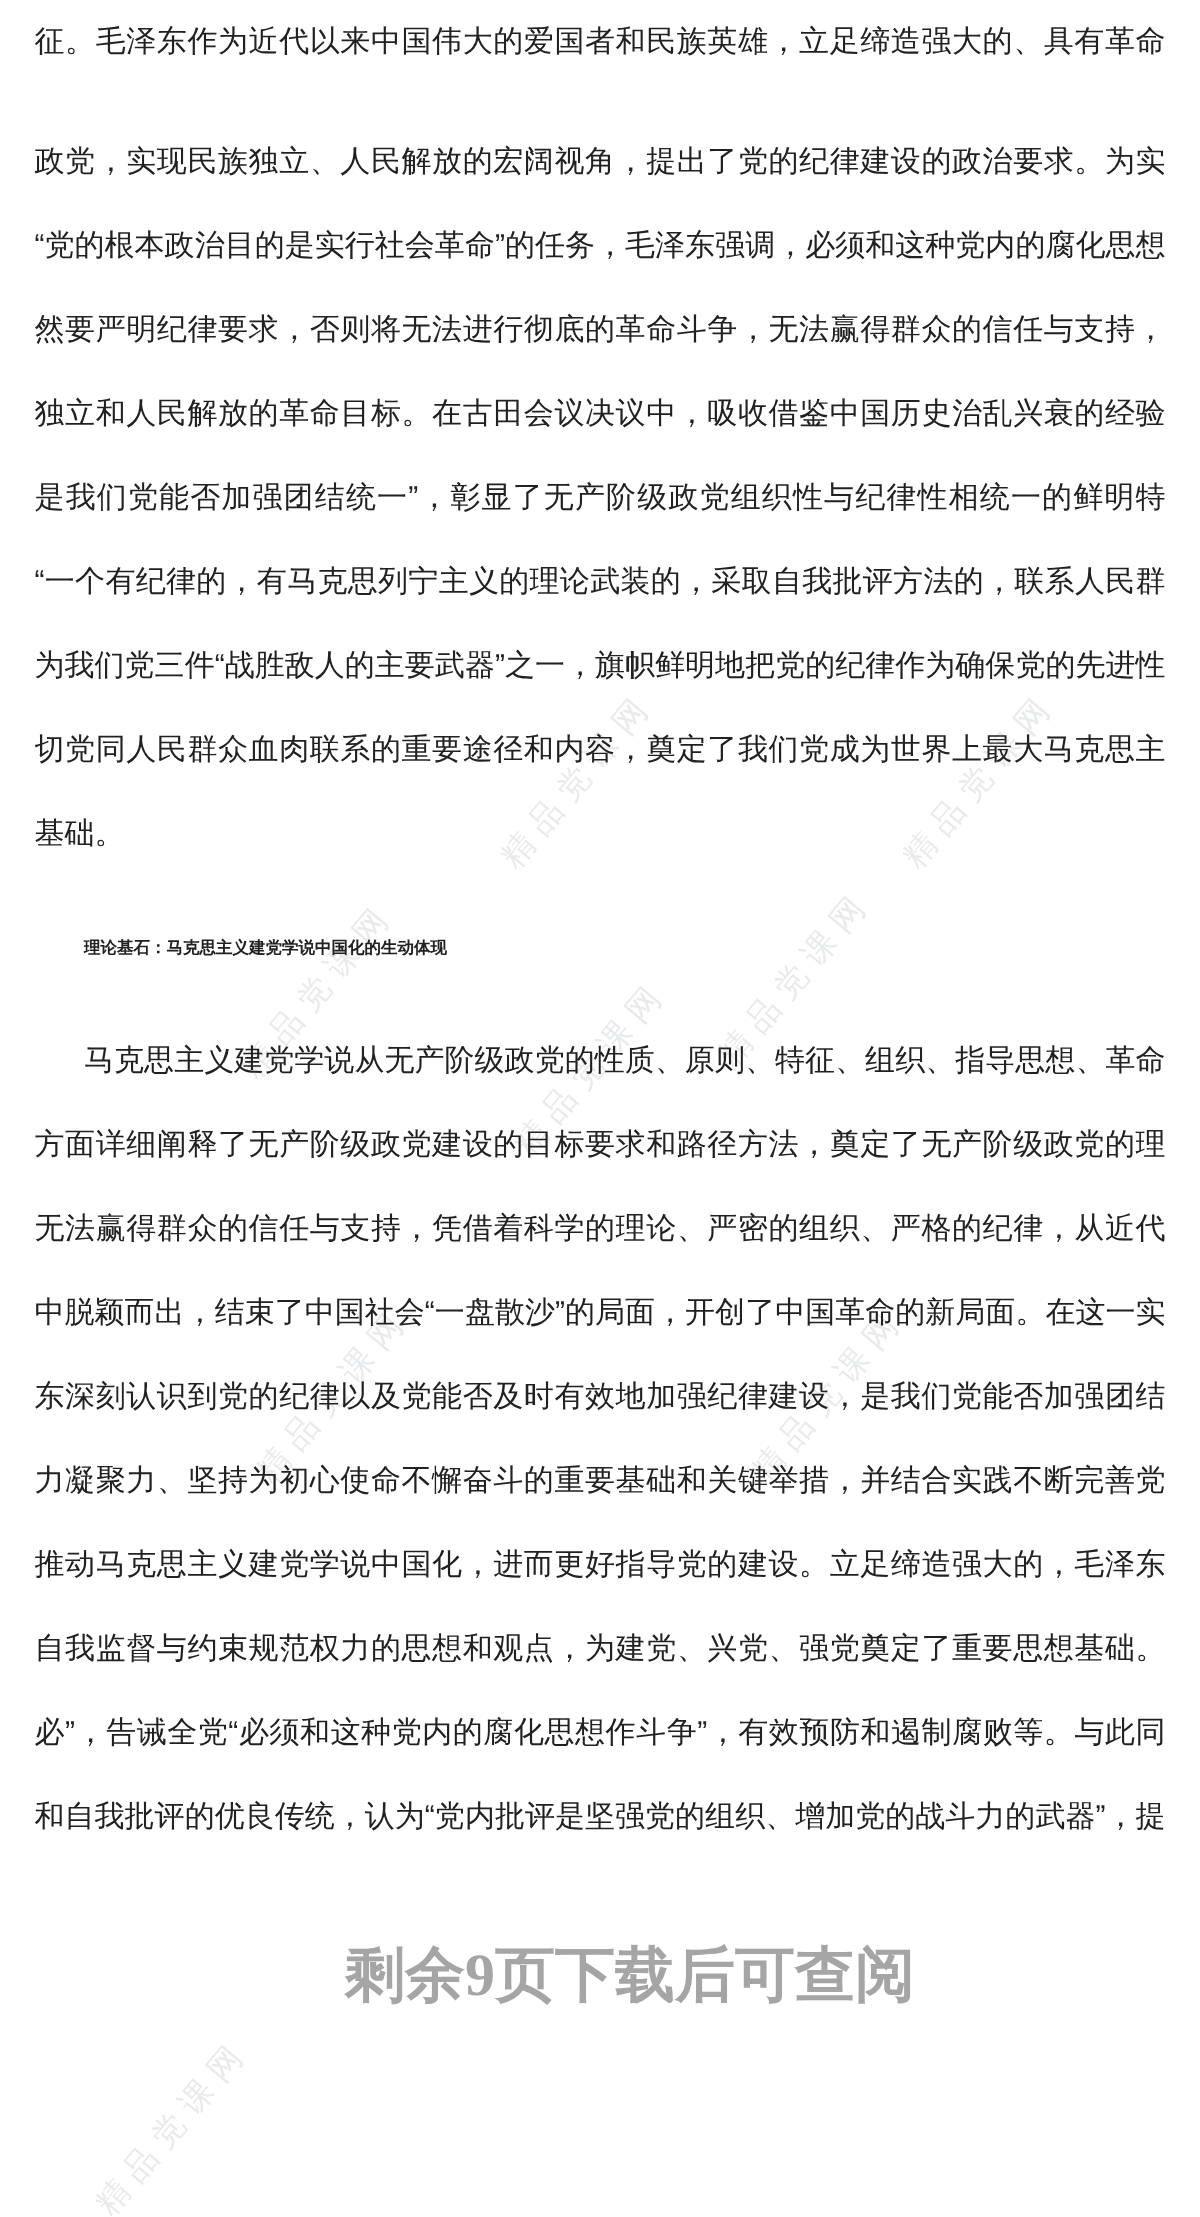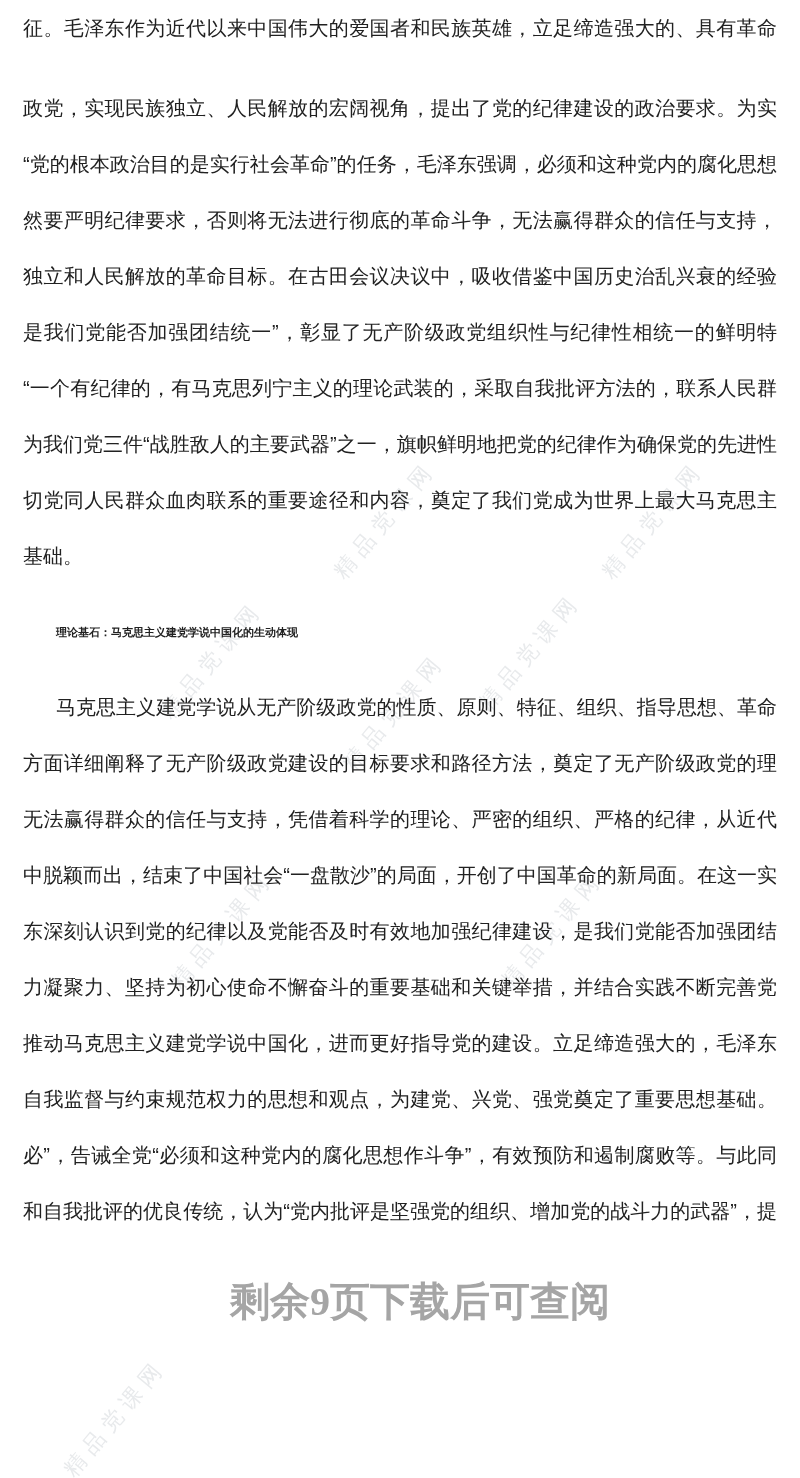--- a/index.html
+++ b/index.html
@@ -53,21 +53,21 @@
   .heading {
     height: 56px;
     line-height: 56px;
     font-size: 11px;
     font-weight: 700;
     margin: 20px 0 19px 0;
     text-indent: 33px;
   }
   
   .footer {
-    margin-top: 40px;
+    margin-top: 55px;
     display: flex;
     justify-content: center;
     transform: translateX(20px);
     color: var(--footer-color, #a5a5a5);
     font-family: "Liberation Serif", serif;
     font-weight: 700;
     font-size: 40px;
     line-height: 46px;
     white-space: nowrap;
   }

